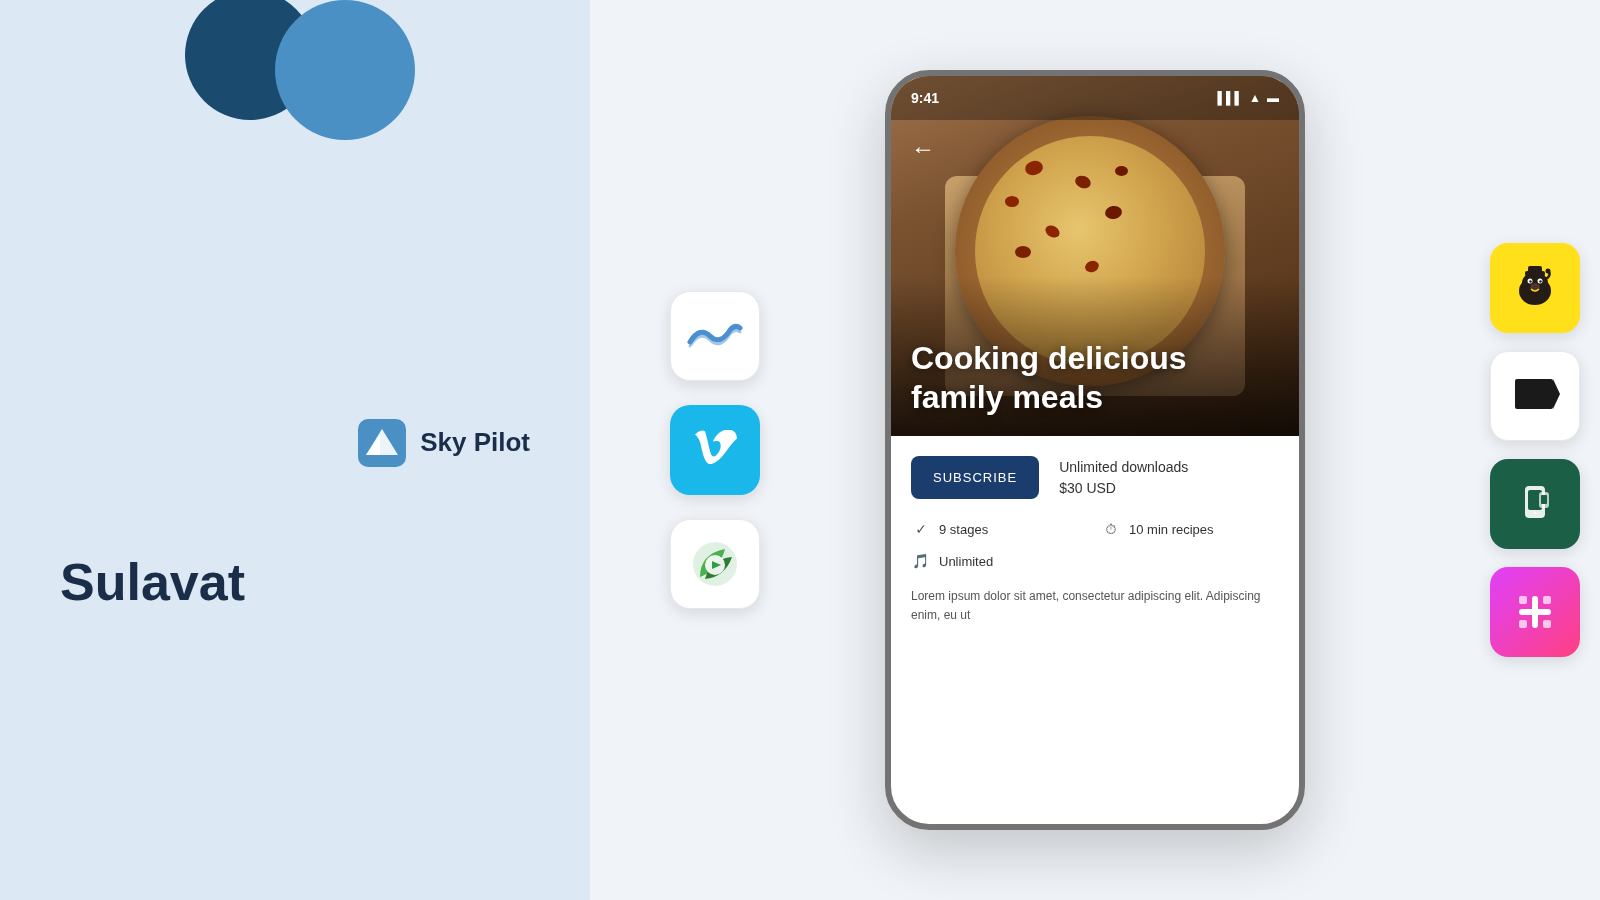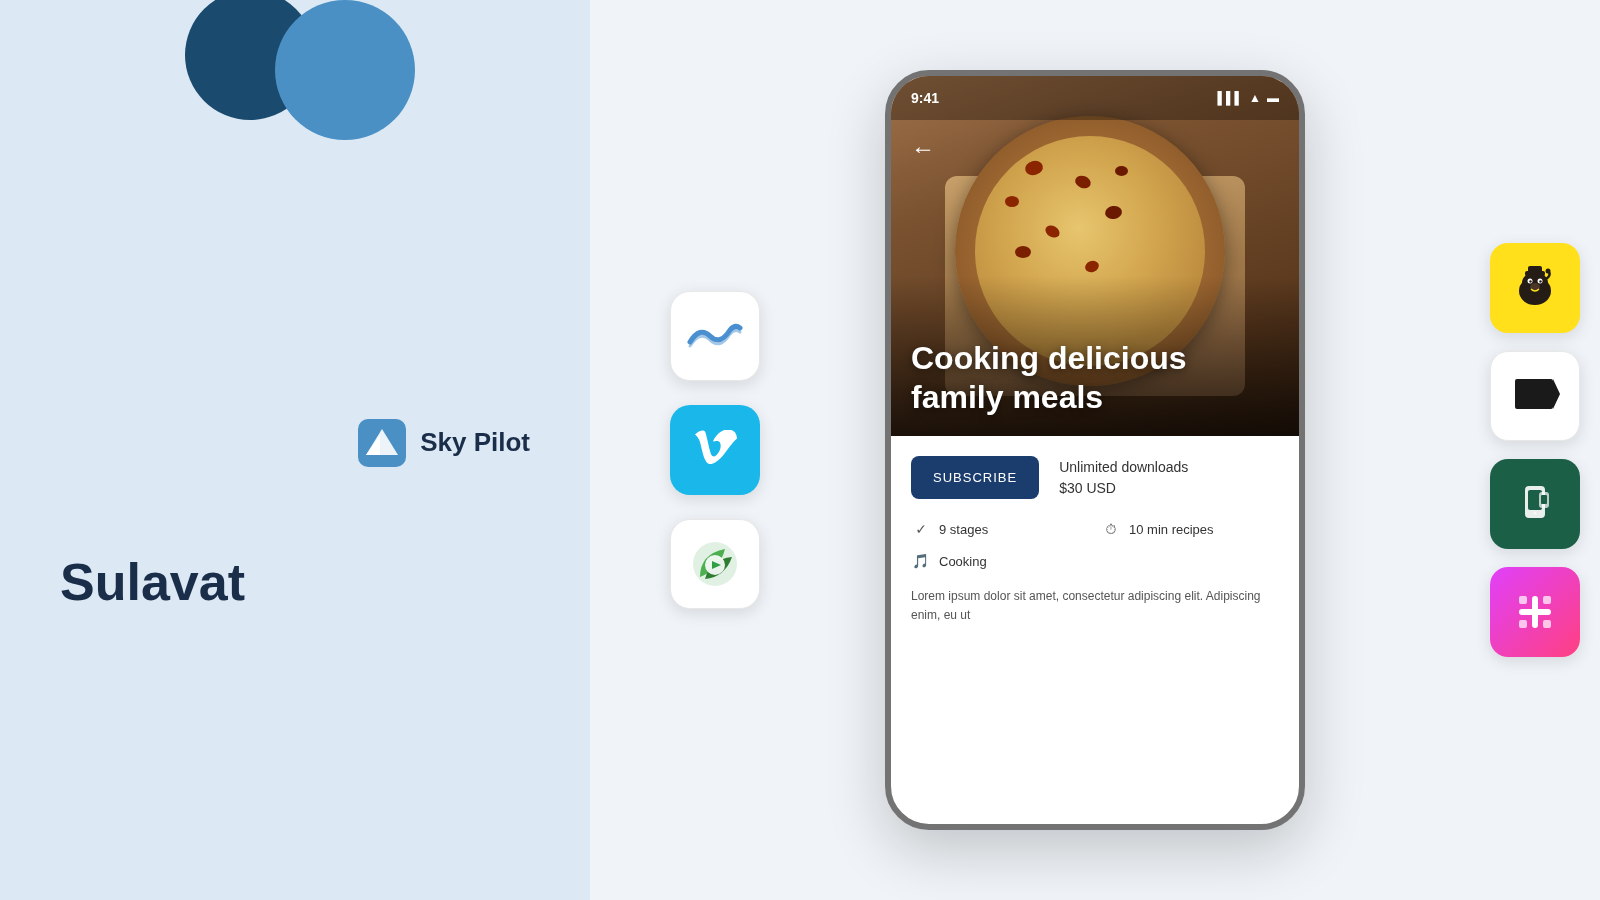--- a/index.html
+++ b/index.html
@@ -412,21 +412,21 @@
         <div class="feature-item">
           <span class="feature-icon">✓</span>
           <span>9 stages</span>
         </div>
         <div class="feature-item">
           <span class="feature-icon">⏱</span>
           <span>10 min recipes</span>
         </div>
         <div class="feature-item">
           <span class="feature-icon">🎵</span>
-          <span>Cooking</span>
+          <span>Unlimited</span>
         </div>
       </div>
 
       <div class="description-text">Lorem ipsum dolor sit amet, consectetur adipiscing elit. Adipiscing enim, eu ut</div>
     </div>
   </div>
 
   <div class="integrations-right">
 
     <div class="integration-icon-right icon-mailchimp" style="background:#FFE01B;">

